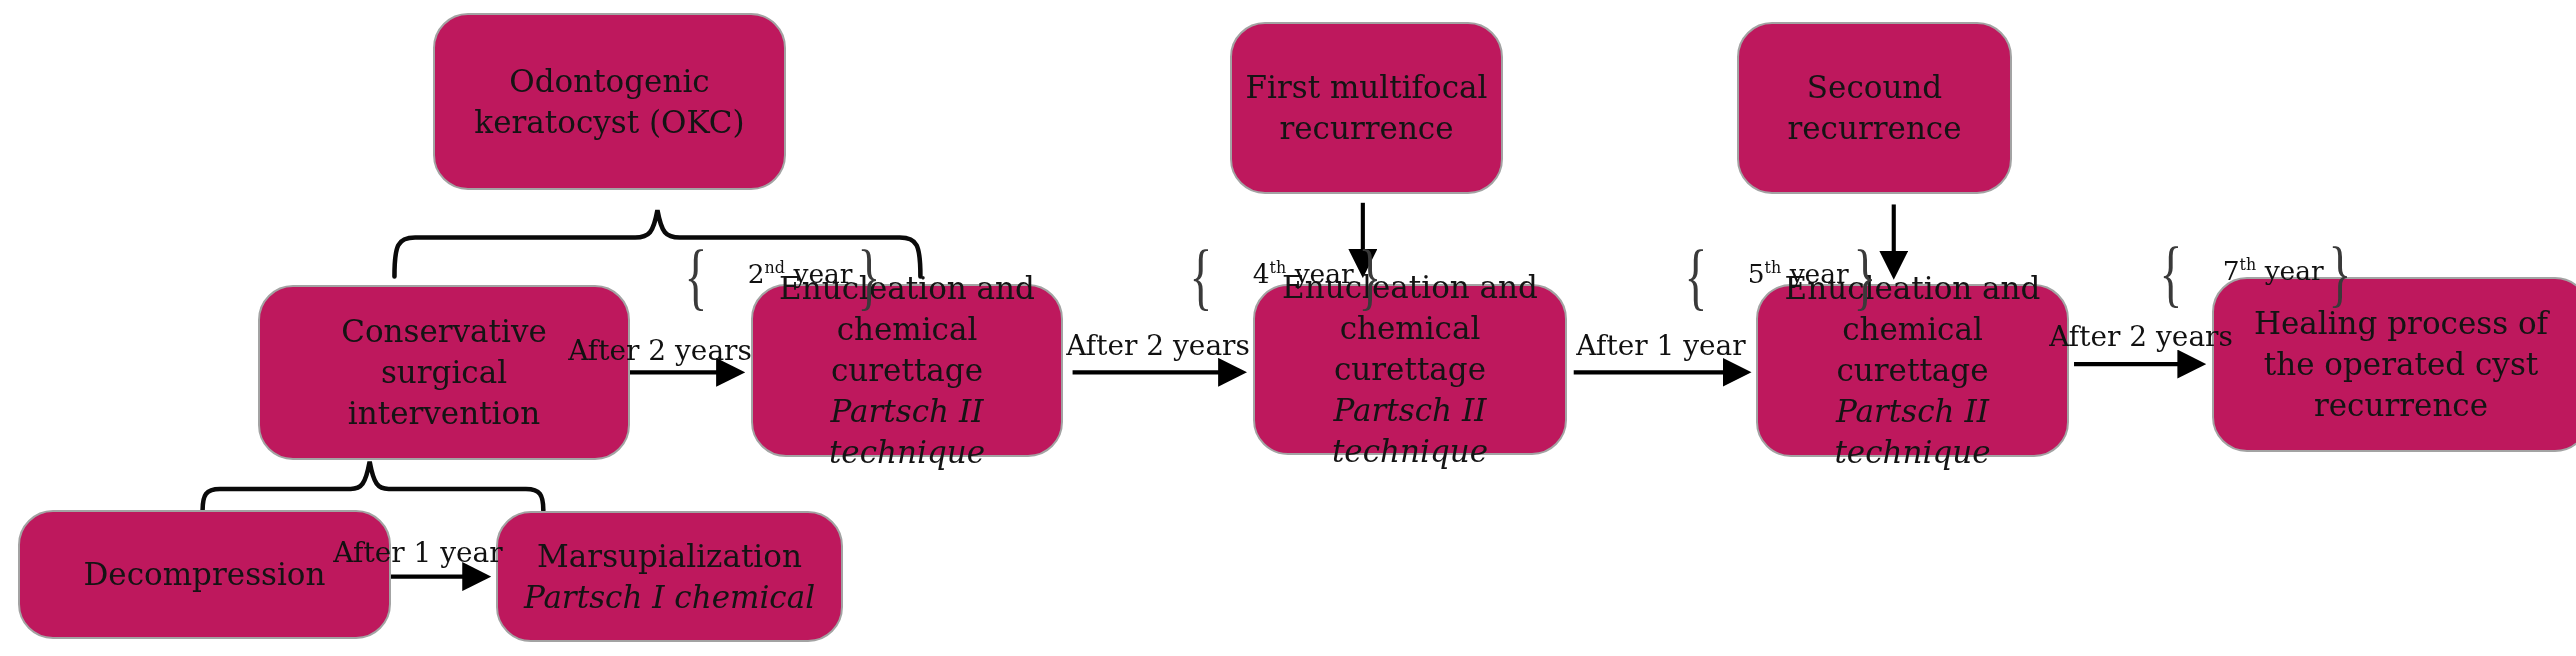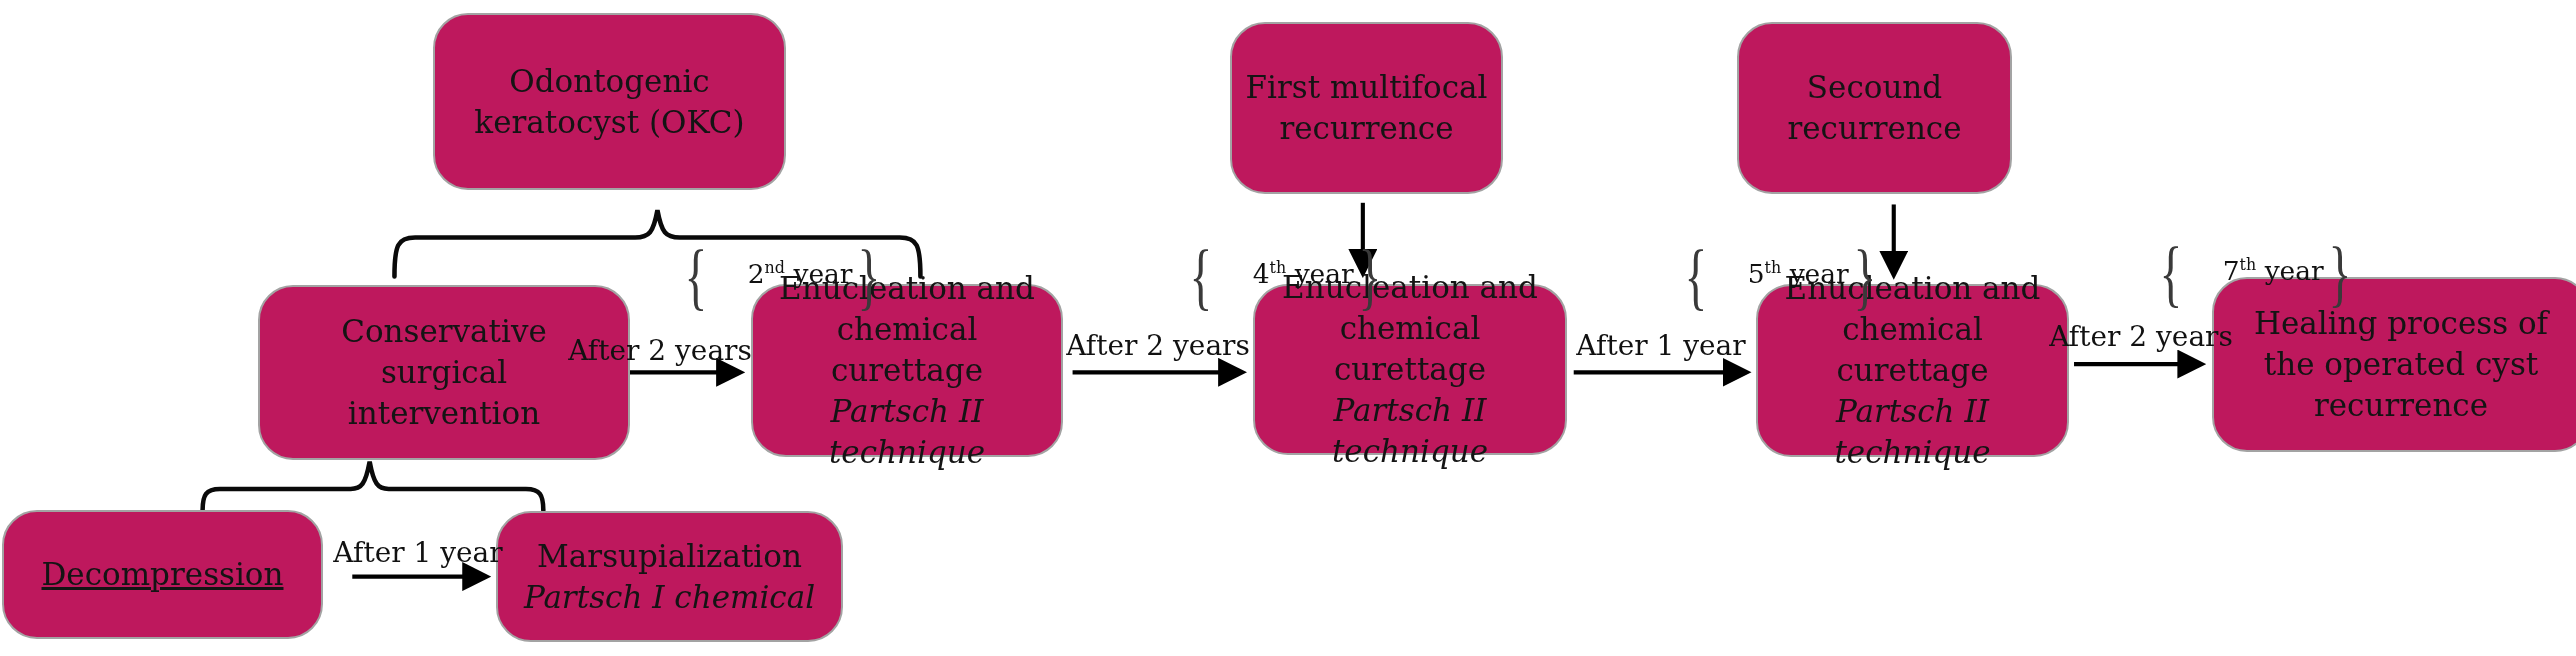--- a/index.html
+++ b/index.html
@@ -41,21 +41,21 @@
   .box-second-rec     { left: 1737px; top: 21.5px;  width: 275px; height: 172px; padding: 0 11.6px; }
 
   
   .box-conservative   { left: 258px;  top: 285px; width: 372px; height: 175px; padding: 0 33px; }
   .box-enucl-1        { left: 751px;  top: 284px; width: 312px; height: 173px; padding: 0 13.2px; }
   .box-enucl-2        { left: 1253px; top: 284px; width: 314px; height: 171px; padding: 0 13.2px; }
   .box-enucl-3        { left: 1756px; top: 284px; width: 313px; height: 173px; padding: 0 13.2px; }
   .box-healing        { left: 2212px; top: 277px; width: 378px; height: 175px; padding: 0 25px; }
 
   
-  .box-decompression  { left: 2px;   top: 510px; width: 321px; height: 129px; padding: 0 16.5px; text-decoration: underline; }
+  .box-decompression  { left: 18px;   top: 510px; width: 373px; height: 129px; padding: 0 16.5px; }
   .box-marsup         { left: 496px;  top: 511px; width: 347px; height: 131px; padding: 16px 25px; }
 
   .arrow-label {
     position: absolute;
     transform: translateX(-50%);
     font-size: 28px;
     white-space: nowrap;
     color: #111111;
   }
   .lbl-1 { left: 660px;  top: 334px; }

